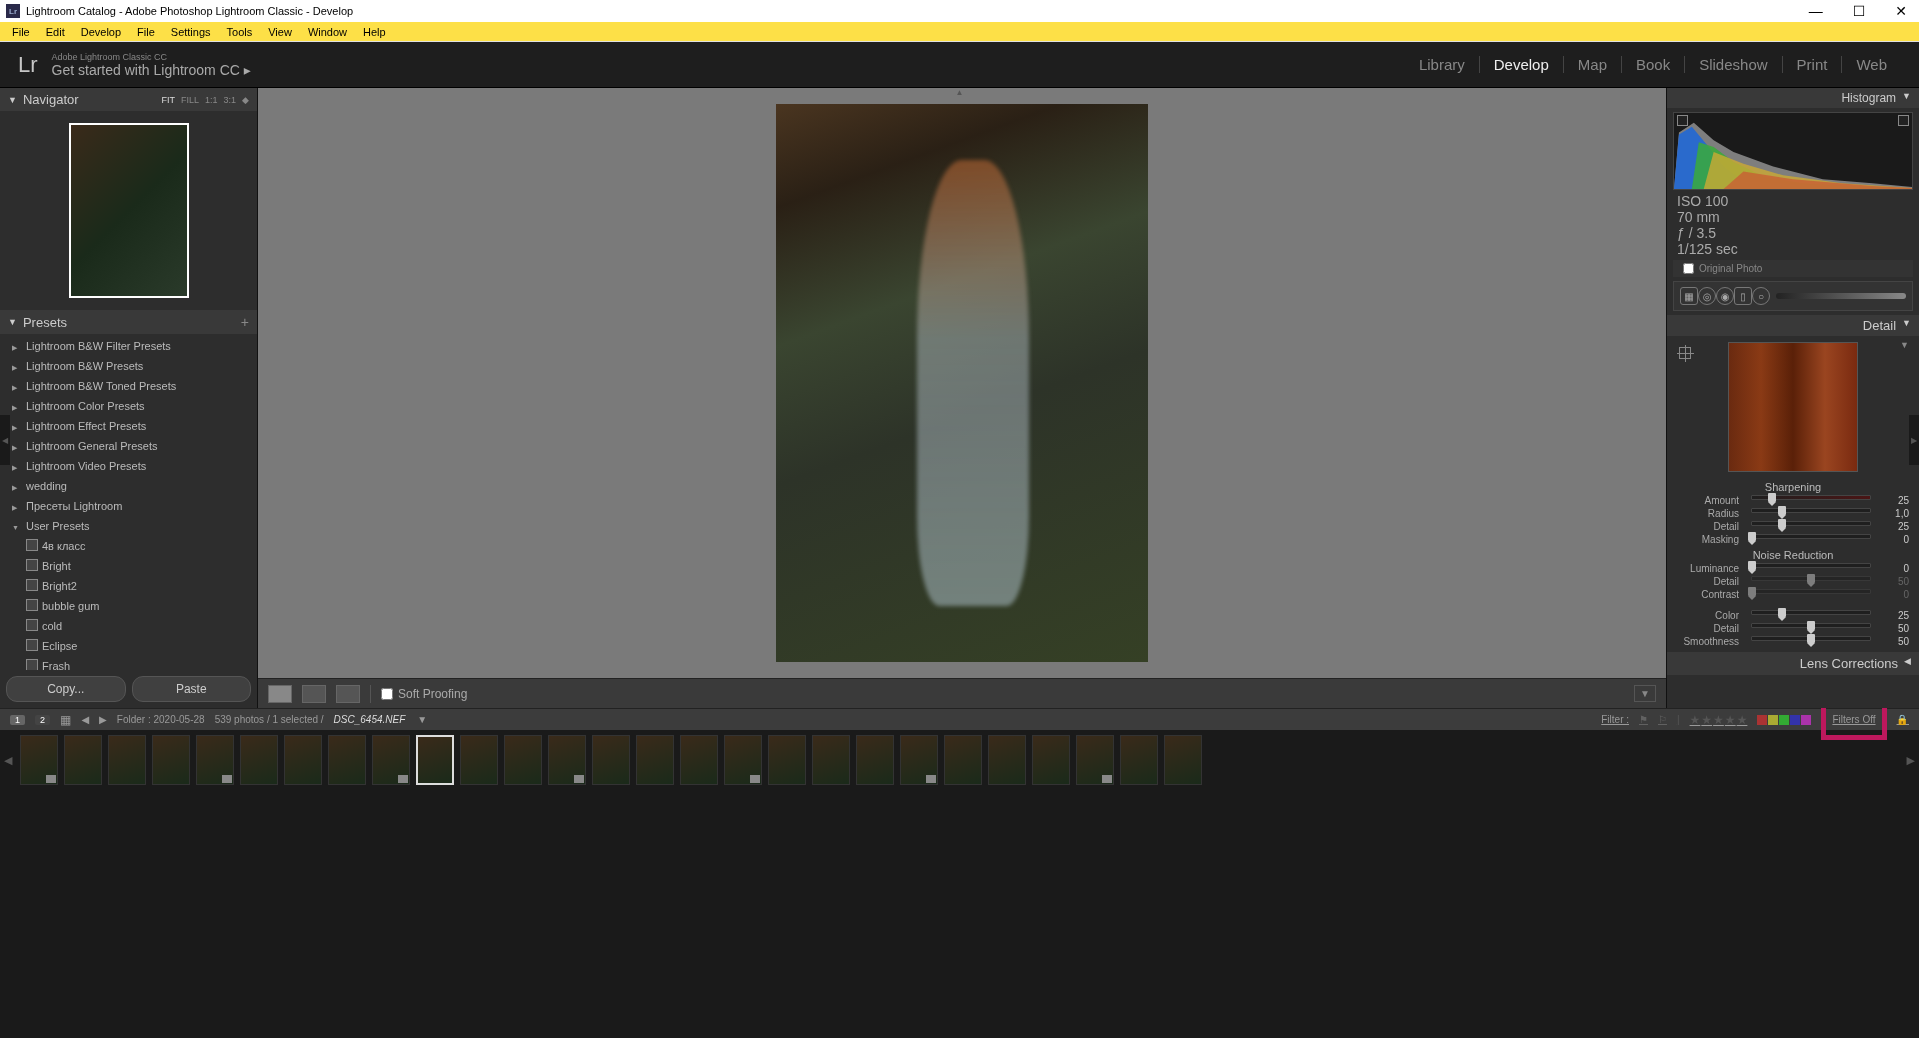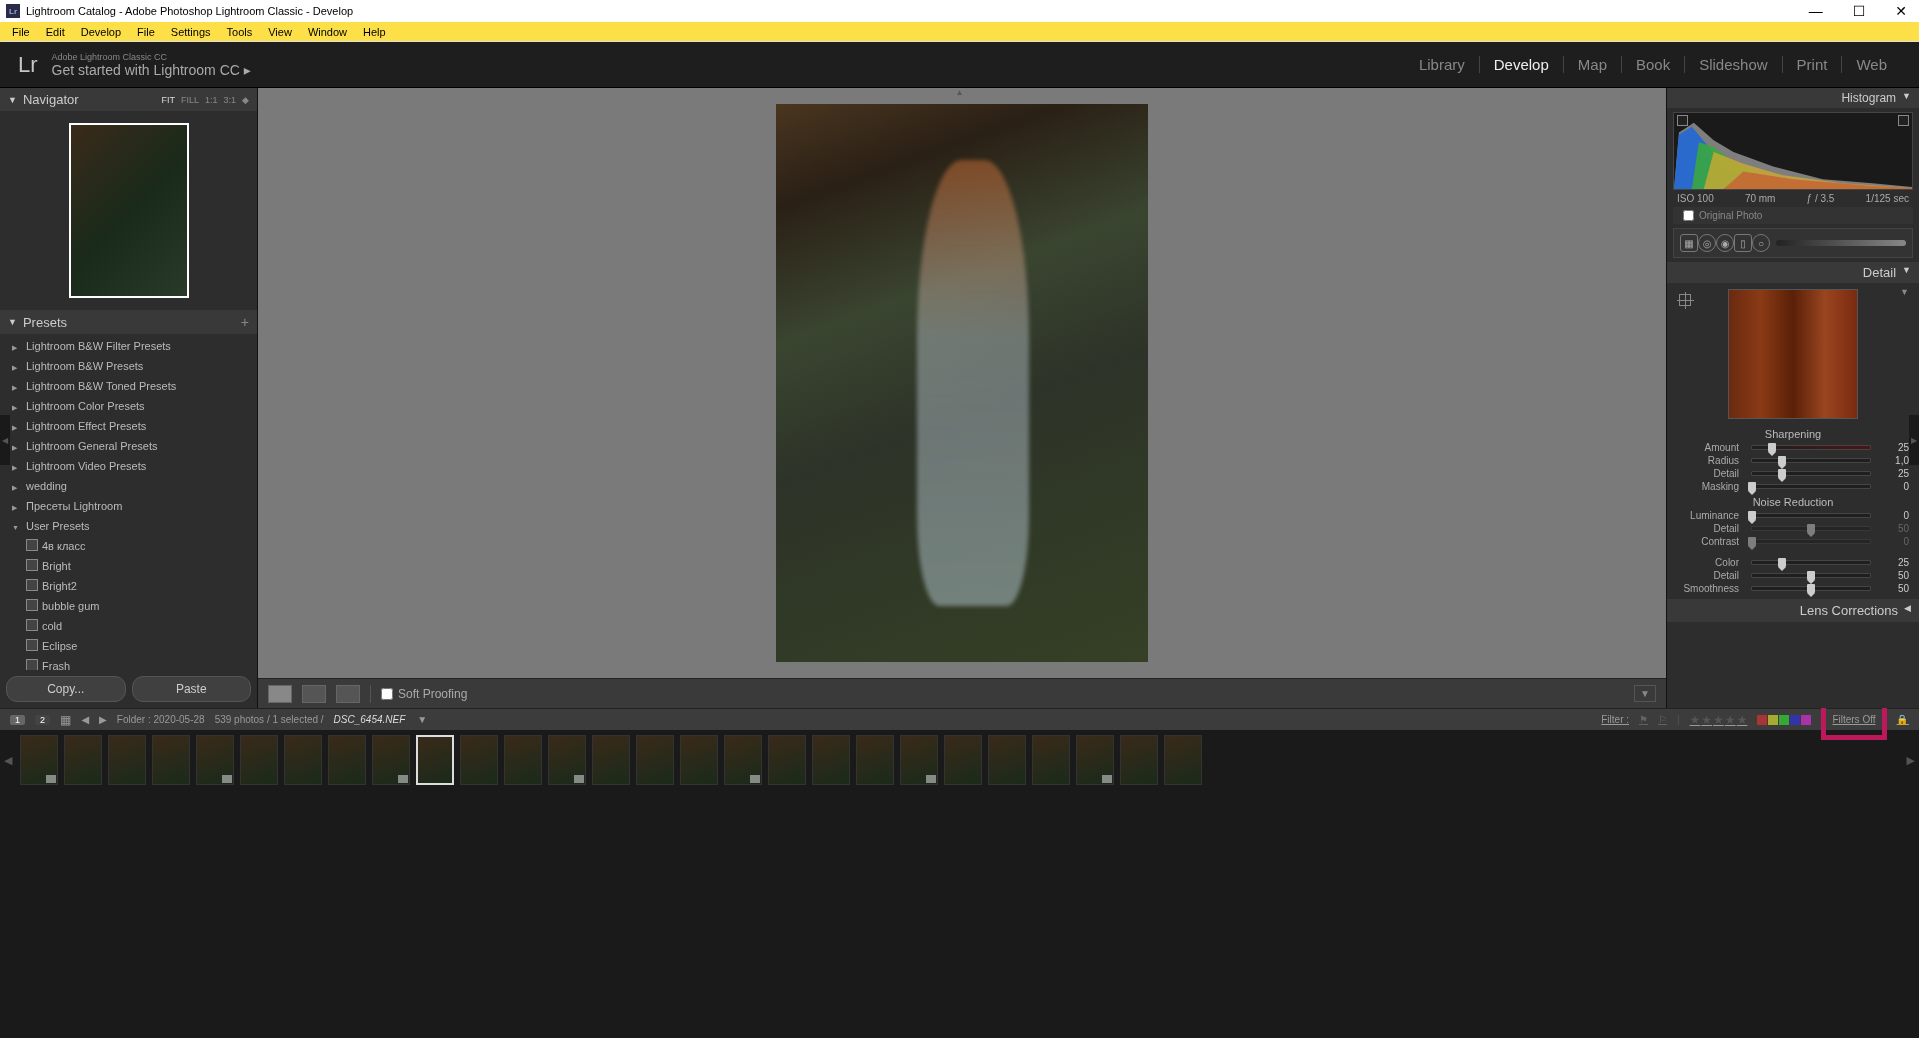--- a/index.html
+++ b/index.html
@@ -61,39 +61,39 @@
 .canvas-toolbar .soft-proof input { width: 12px; height: 12px; }
 .canvas-toolbar .chevron { margin-left: auto; color: #888; font-size: 10px; cursor: pointer; border: 1px solid #555; padding: 2px 5px; }
 
 
 .right-panel { width: 253px; background: #2d2d2d; border-left: 1px solid #111; display: flex; flex-direction: column; }
 .histo-header { background: #393939; padding: 3px 8px; display: flex; justify-content: flex-end; color: #ccc; font-size: 12px; }
 .histogram-box { margin: 4px 6px 0; height: 78px; background: #1a1a1a; border: 1px solid #444; position: relative; overflow: hidden; }
 .histogram-box svg { width:100%; height:100%; }
 .histo-clips { position:absolute; top:2px; left:3px; right:3px; display:flex; justify-content:space-between; }
 .histo-clip { width:11px; height:11px; border:1px solid #888; background:#222; cursor:pointer; }
-.histo-info { display: flex; justify-content: space-between; padding: 3px 10px; font-size: 10px; color: #aaa; background:#2d2d2d; }
+.histo-info { display: flex; justify-content: space-between; padding: 3px 10px; font-size: 14px; color: #aaa; background:#2d2d2d;flex-direction:column; }
 .orig-photo { padding: 3px 10px; font-size: 10px; color: #888; display: flex; align-items: center; gap: 5px; background:#333; margin:0 6px; }
 .orig-photo input { width:11px; height:11px; }
 
 .tool-strip { display: flex; justify-content: space-around; align-items: center; padding: 5px 6px; margin: 4px 6px 0; background:#333; border:1px solid #444; }
 .tool-strip span { width: 18px; height: 18px; border: 1px solid #777; border-radius: 3px; cursor: pointer; display:flex; align-items:center; justify-content:center; color:#aaa; font-size:10px; }
 .tool-strip span.round { border-radius: 50%; }
 .tool-strip .grad-slider { flex:1; height:6px; background:linear-gradient(90deg,#222,#888); margin-left:6px; border-radius:3px; border:none; }
 
 .detail-header { background: #393939; padding: 3px 8px; display: flex; justify-content: flex-end; color: #ccc; font-size: 13px; margin-top:4px; }
 .detail-header .tri { margin-left: 6px; font-size: 9px; }
 .detail-preview { margin: 6px auto; width: 130px; height: 130px; background: linear-gradient(90deg, #6a2a10, #8a3a15, #5a2008, #9a4520, #7a2a10); border: 1px solid #555; position: relative; }
 .detail-target { position:absolute; left:-50px; top:4px; width:12px; height:12px; border:1px solid #888; cursor:pointer; }
 .detail-target::before, .detail-target::after { content:""; position:absolute; background:#888; }
 .detail-target::before { left:5px; top:-3px; width:1px; height:17px; }
 .detail-target::after { top:5px; left:-3px; height:1px; width:17px; }
 
 .section-title { text-align: center; color: #bbb; font-size: 11px; padding: 3px 0 1px; }
-.slider-row { display: flex; align-items: center; padding: 1px 10px; gap: 12px; }
+.slider-row { display: flex; align-items: flex-start; padding: 1px 10px; gap: 12px; }
 .slider-row .lbl { width: 62px; text-align: right; color: #aaa; font-size: 10px; }
 .slider-row .track { flex: 1; height: 5px; background: #1f1f1f; border:1px solid #444; border-radius: 1px; position: relative; cursor: pointer; }
 .slider-row .track.dimmed { opacity: 0.5; }
 .slider-row .thumb { position: absolute; top: -3px; width: 8px; height: 9px; background: #ccc; border-radius: 1px; transform: translateX(-50%); }
 .slider-row .thumb::after { content:""; position:absolute; bottom:-4px; left:0; border-left:4px solid transparent; border-right:4px solid transparent; border-top:4px solid #ccc; }
 .slider-row .val { width: 26px; text-align: right; color: #ccc; font-size: 10px; }
 .slider-row .val.dimmed { color:#666; }
 .slider-row .track.redtint { background: linear-gradient(90deg, #1f1f1f 0%, #4a1515 100%); }
 
 .lens-header { background: #393939; padding: 4px 8px; display: flex; justify-content: flex-end; color: #ccc; font-size: 13px; margin-top: 4px; }

